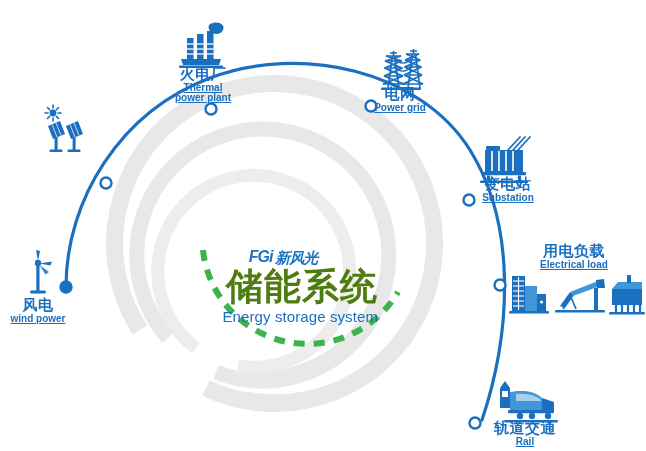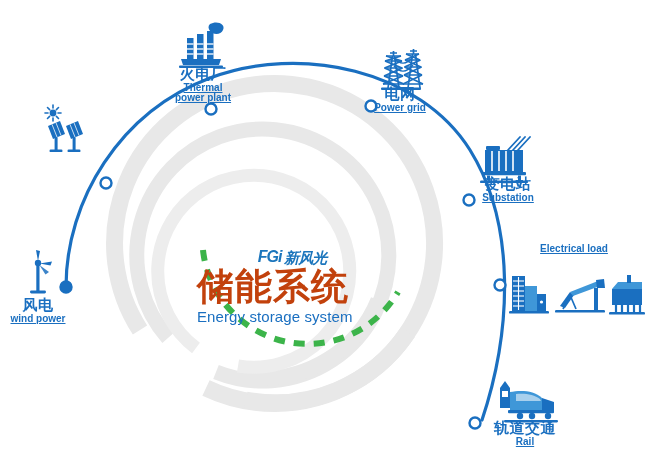--- a/index.html
+++ b/index.html
@@ -6,25 +6,25 @@
   body{
     width:646px;height:451px;
     font-family:"Liberation Sans","DejaVu Sans",sans-serif;
     overflow:hidden;position:relative;
   }
   #stage{position:absolute;left:0;top:0;width:646px;height:451px;}
   svg.layer{position:absolute;left:0;top:0;width:646px;height:451px;overflow:visible;}
   .node-label{position:absolute;text-align:center;line-height:1.05;}
   .lbl-cn{color:#1a6fc0;font-weight:bold;font-size:15px;letter-spacing:.5px;white-space:nowrap;}
   .lbl-en{color:#1a6fc0;font-weight:bold;font-size:10px;white-space:nowrap;margin-top:1px;text-decoration:underline;}
-  .center-block{position:absolute;left:197px;top:248px;width:190px;text-align:left;}
+  .center-block{position:absolute;left:188px;top:248px;width:190px;text-align:right;}
   .logo-row{display:flex;align-items:center;justify-content:center;gap:3px;height:18px;}
   .logo-fgi{font-size:16px;font-weight:bold;font-style:italic;color:#1b75bc;letter-spacing:-1px;line-height:1;}
   .logo-cn{font-size:15px;font-weight:bold;font-style:italic;color:#1b75bc;line-height:1;letter-spacing:-1px;}
-  .title-cn{font-size:37px;font-weight:bold;color:#c2410c;letter-spacing:1px;line-height:1.05;margin-top:2px;}
+  .title-cn{font-size:37px;font-weight:bold;color:#4d7c0f;letter-spacing:1px;line-height:1.05;margin-top:2px;}
   .title-en{font-size:15px;color:#1a6fc0;letter-spacing:.1px;margin-top:1px;}
   .ic{position:absolute;}
 </style>
 </head>
 <body>
 
 <div id="stage">
 
   <svg class="layer" viewBox="0 0 646 451">
     <g fill="none" stroke="#e8e8e8" stroke-linecap="butt">
@@ -255,20 +255,21 @@
     <div class="lbl-cn">电网</div>
     <div class="lbl-en">Power grid</div>
   </div>
 
   <div class="node-label" style="left:477px;top:176px;width:62px;">
     <div class="lbl-cn">变电站</div>
     <div class="lbl-en">Substation</div>
   </div>
 
   <div class="node-label" style="left:531px;top:243px;width:86px;">
+    <div class="lbl-cn">用电负载</div>
     <div class="lbl-en">Electrical load</div>
   </div>
 
   <div class="node-label" style="left:484px;top:420px;width:82px;">
     <div class="lbl-cn">轨道交通</div>
     <div class="lbl-en">Rail</div>
   </div>
 
   <div class="center-block">
     <div class="logo-row">

